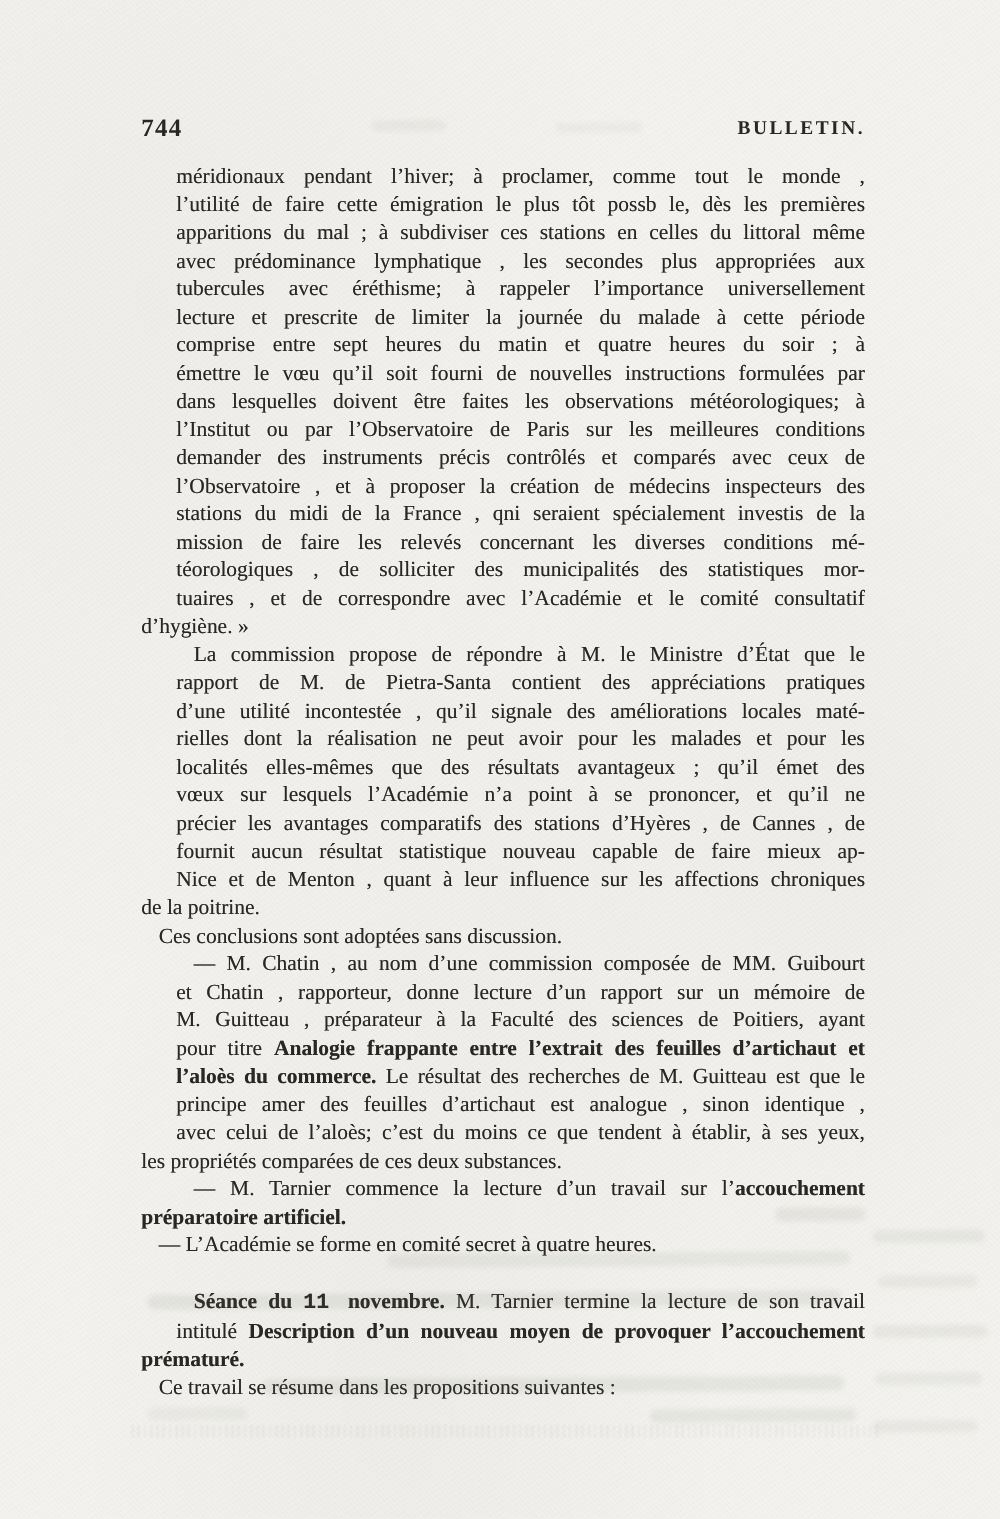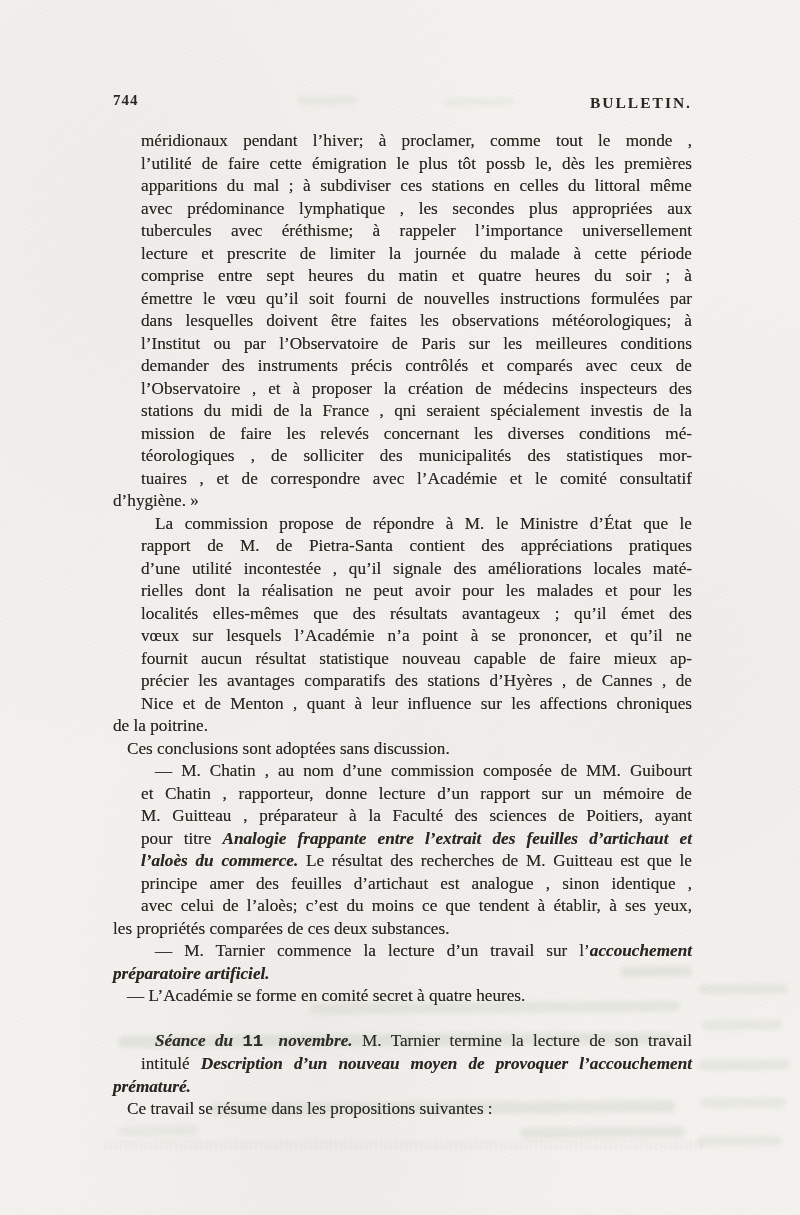--- a/index.html
+++ b/index.html
@@ -22,40 +22,40 @@
     position: relative;
   }
   .page { position: absolute; inset: 0; }
 
   .header-row {
     position: absolute;
     left: 113px; top: 92px; width: 579px; height: 22px;
   }
   .page-number {
     position: absolute; left: 0; top: 0;
-    font-size: 15px; font-weight: bold; letter-spacing: 1px;
+    font-size: 20px; font-weight: bold; letter-spacing: 1px;
   }
   .running-head {
     position: absolute; left: 0; right: 0; top: 2px;
     text-align: right;
     font-size: 15.5px; font-weight: bold; letter-spacing: 2px;
   }
 
   .body-text {
     position: absolute;
     left: 113px; top: 130px; width: 579px;
     font-size: 17.2px;
     line-height: 22.5px;
     text-shadow: 0 0 0.5px rgba(42,39,35,0.55);
   }
   .line { text-align: justify; white-space: normal; }
   .line.just { text-align-last: justify; margin-left: 28px; }
   .line.ind { text-indent: 14px; }
   .line.gap { margin-top: 22px; }
-  .s-i { font-style: italic; font-weight: 600; }
+  .s-i { font-weight: 600; }
   .s-b { font-weight: 700; font-family: Liberation Mono, monospace; }
 
   .bleed {
     position: absolute;
     background: rgba(108,112,102,0.12);
     border-radius: 5px;
     filter: blur(2.2px);
     transform: rotate(-0.4deg);
   }
   .noise-band {
@@ -93,22 +93,22 @@
       <div class="line just"><span class="s-n">mission de faire les relevés concernant les diverses conditions mé-</span></div>
       <div class="line just"><span class="s-n">téorologiques , de solliciter des municipalités des statistiques mor-</span></div>
       <div class="line just"><span class="s-n">tuaires , et de correspondre avec l’Académie et le comité consultatif</span></div>
       <div class="line"><span class="s-n">d’hygiène. »</span></div>
       <div class="line just ind"><span class="s-n">La commission propose de répondre à M. le Ministre d’État que le</span></div>
       <div class="line just"><span class="s-n">rapport de M. de Pietra-Santa contient des appréciations pratiques</span></div>
       <div class="line just"><span class="s-n">d’une utilité incontestée , qu’il signale des améliorations locales maté-</span></div>
       <div class="line just"><span class="s-n">rielles dont la réalisation ne peut avoir pour les malades et pour les</span></div>
       <div class="line just"><span class="s-n">localités elles-mêmes que des résultats avantageux ; qu’il émet des</span></div>
       <div class="line just"><span class="s-n">vœux sur lesquels l’Académie n’a point à se prononcer, et qu’il ne</span></div>
+      <div class="line just"><span class="s-n">précier les avantages comparatifs des stations d’Hyères , de Cannes , de</span></div>
       <div class="line just"><span class="s-n">fournit aucun résultat statistique nouveau capable de faire mieux ap-</span></div>
-      <div class="line just"><span class="s-n">précier les avantages comparatifs des stations d’Hyères , de Cannes , de</span></div>
       <div class="line just"><span class="s-n">Nice et de Menton , quant à leur influence sur les affections chroniques</span></div>
       <div class="line"><span class="s-n">de la poitrine.</span></div>
       <div class="line ind"><span class="s-n">Ces conclusions sont adoptées sans discussion.</span></div>
       <div class="line just ind"><span class="s-n">— M. Chatin , au nom d’une commission composée de MM. Guibourt</span></div>
       <div class="line just"><span class="s-n">et Chatin , rapporteur, donne lecture d’un rapport sur un mémoire de</span></div>
       <div class="line just"><span class="s-n">M. Guitteau , préparateur à la Faculté des sciences de Poitiers, ayant</span></div>
       <div class="line just"><span class="s-n">pour titre </span><span class="s-i">Analogie frappante entre l’extrait des feuilles d’artichaut et</span></div>
       <div class="line just"><span class="s-i">l’aloès du commerce.</span><span class="s-n"> Le résultat des recherches de M. Guitteau est que le</span></div>
       <div class="line just"><span class="s-n">principe amer des feuilles d’artichaut est analogue , sinon identique ,</span></div>
       <div class="line just"><span class="s-n">avec celui de l’aloès; c’est du moins ce que tendent à établir, à ses yeux,</span></div>

